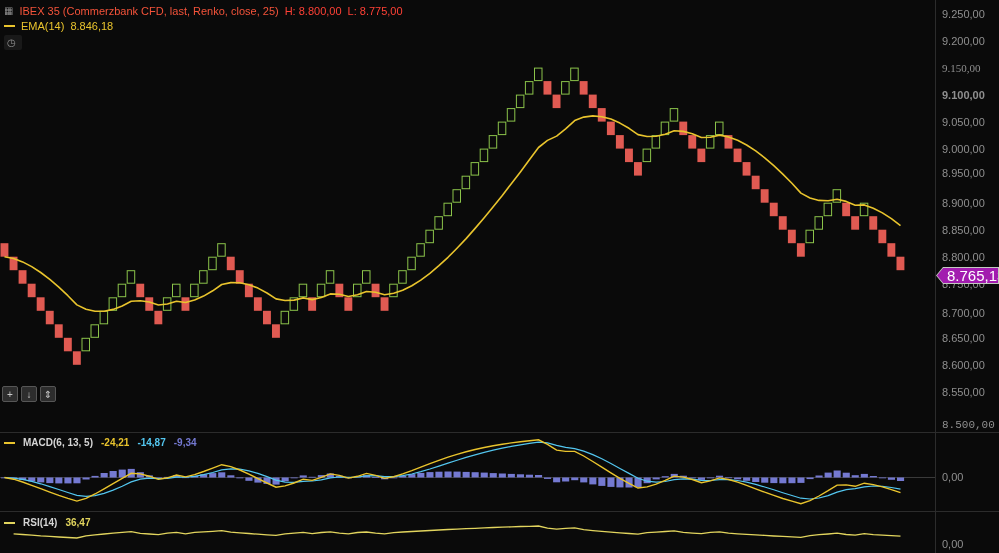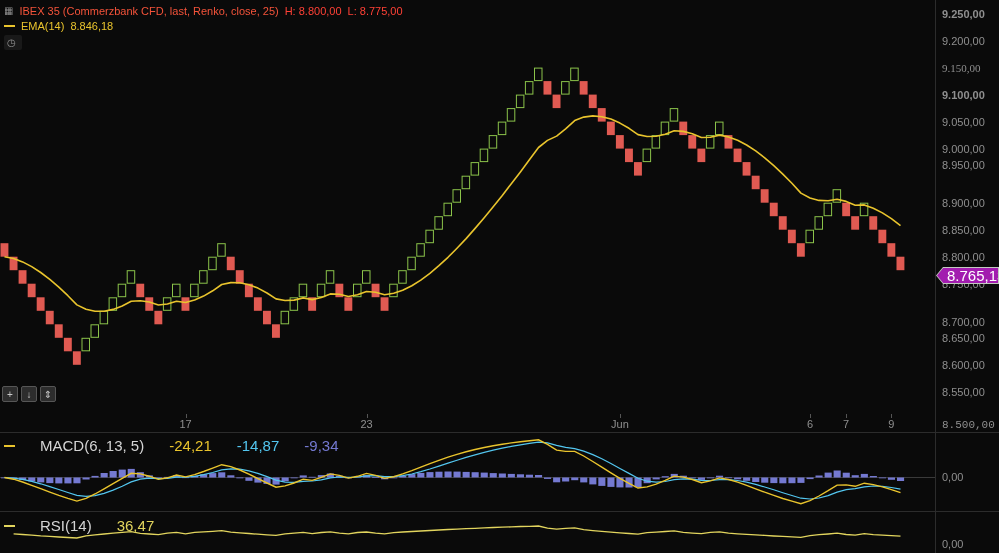--- a/index.html
+++ b/index.html
@@ -10,22 +10,22 @@
   .yaxis{position:absolute;left:935px;top:0;width:64px;height:553px;border-left:1px solid #2c2c2c;}
   .ylabel{position:absolute;left:6px;font-size:11px;color:#8f8f8f;white-space:nowrap;}
   .xaxis{position:absolute;left:0;top:414px;width:935px;height:18px;}
   .xlabel{position:absolute;top:4px;transform:translateX(-50%);font-size:11px;color:#8f8f8f;}
   .xtick{position:absolute;top:0;width:1px;height:4px;background:#555;}
   .legend{position:absolute;top:3px;left:4px;z-index:5;font-size:11px;}
   .lrow{display:flex;align-items:center;gap:6px;height:15px;white-space:nowrap;}
   .lrow .icon{font-size:10px;color:#8f8f8f;}
   .swatch{display:inline-block;width:11px;height:2px;background:#e9c42d;}
   .ts-row{background:#191919;border-radius:2px;padding:0 6px 0 3px;display:inline-flex;margin-top:2px;width:max-content;}
-  .sublegend{position:absolute;left:4px;z-index:5;font-size:15px;display:flex;gap:25px;align-items:center;
-             white-space:nowrap;color:#d5d5d5;}
+  .sublegend{position:absolute;left:4px;z-index:5;font-size:10px;display:flex;gap:8px;align-items:center;
+             white-space:nowrap;color:#d5d5d5;font-weight:bold;}
   .toolbar{position:absolute;left:2px;top:386px;z-index:6;display:flex;gap:3px;}
   .tbtn{width:16px;height:16px;padding:0;background:#2d2d2d;border:1px solid #565656;border-radius:2px;
         color:#c8c8c8;font-size:10px;line-height:13px;text-align:center;cursor:pointer;font-family:inherit;}
   .badge{position:absolute;left:0;width:63px;height:17px;z-index:4;background:#c2cabf;
          clip-path:polygon(7px 0,100% 0,100% 100%,7px 100%,0 50%);}
   .badge-in{position:absolute;left:1px;top:1px;right:1px;bottom:1px;background:#a21caf;
             clip-path:polygon(6.2px 0,100% 0,100% 100%,6.2px 100%,0 50%);
             display:flex;align-items:center;padding-left:10px;font-size:15px;color:#fff;}
 </style>
 </head>
@@ -241,51 +241,37 @@
       <polyline fill="none" stroke="#53c6ef" stroke-width="1.2" points="4.5,44.5 13.6,45.1 22.6,46.4 31.7,48.3 40.7,50.8 49.8,53.6 58.8,56.5 67.9,59.5 76.9,62.4 86.0,63.4 95.0,62.6 104.1,60.4 113.1,57.1 122.2,53.2 131.2,48.9 140.3,46.2 149.3,45.2 158.4,45.6 167.4,45.3 176.5,44.2 185.5,44.1 194.6,43.3 203.6,41.7 212.7,39.5 221.7,36.9 230.8,35.8 239.8,36.2 248.9,37.8 257.9,40.4 267.0,43.6 276.0,47.1 285.1,49.1 294.1,49.4 303.2,48.3 312.2,48.0 321.3,46.8 330.3,44.8 339.4,44.0 348.4,44.4 357.5,44.0 366.5,42.8 375.6,42.7 384.6,43.6 393.7,43.6 402.7,42.7 411.8,41.0 420.8,38.7 429.9,36.0 438.9,33.1 448.0,30.1 457.0,27.2 466.1,24.4 475.1,21.8 484.2,19.4 493.2,17.2 502.3,15.2 511.3,13.4 520.4,11.8 529.4,10.4 538.5,9.2 547.5,9.9 556.6,12.3 565.6,14.4 574.7,15.7 583.7,18.1 592.8,21.6 601.8,25.8 610.9,30.5 619.9,35.5 629.0,40.4 638.0,45.3 647.1,48.2 656.1,49.1 665.2,48.5 674.2,46.7 683.3,45.9 692.3,46.1 701.4,47.3 710.4,47.5 719.5,46.6 728.5,46.6 737.6,47.5 746.6,49.1 755.7,51.4 764.7,54.0 773.8,56.8 782.8,59.7 791.9,62.5 800.9,65.2 810.0,66.0 819.0,65.0 828.1,62.6 837.1,59.1 846.2,56.7 855.2,55.6 864.3,53.8 873.3,53.0 882.4,53.3 891.4,54.5 900.5,56.2"></polyline>
       <polyline fill="none" stroke="#e9c42d" stroke-width="1.4" points="4.5,44.5 13.6,46.2 22.6,49.0 31.7,52.3 40.7,55.7 49.8,59.1 58.8,62.4 67.9,65.4 76.9,68.1 86.0,65.3 95.0,61.0 104.1,55.9 113.1,50.6 122.2,45.3 131.2,40.3 140.3,40.9 149.3,43.2 158.4,46.4 167.4,44.8 176.5,42.0 185.5,43.9 194.6,41.6 203.6,38.5 212.7,35.1 221.7,31.7 230.8,33.6 239.8,37.0 248.9,41.1 257.9,45.6 267.0,50.0 276.0,54.2 285.1,52.9 294.1,50.0 303.2,46.2 312.2,47.4 321.3,44.4 330.3,40.9 339.4,42.4 348.4,45.1 357.5,43.3 366.5,40.4 375.6,42.4 384.6,45.4 393.7,43.7 402.7,40.9 411.8,37.6 420.8,34.1 429.9,30.6 438.9,27.3 448.0,24.2 457.0,21.4 466.1,18.8 475.1,16.5 484.2,14.5 493.2,12.8 502.3,11.2 511.3,9.9 520.4,8.7 529.4,7.7 538.5,6.8 547.5,11.3 556.6,17.2 565.6,18.4 574.7,18.4 583.7,23.0 592.8,28.5 601.8,34.2 610.9,39.9 619.9,45.4 629.0,50.4 638.0,55.0 647.1,53.9 656.1,51.1 665.2,47.3 674.2,43.1 683.3,44.1 692.3,46.5 701.4,49.7 710.4,47.9 719.5,44.9 728.5,46.5 737.6,49.2 746.6,52.4 755.7,55.8 764.7,59.2 773.8,62.4 782.8,65.5 791.9,68.2 800.9,70.7 810.0,67.6 819.0,63.0 828.1,57.7 837.1,52.1 846.2,51.9 855.2,53.3 864.3,50.2 873.3,51.6 882.4,53.9 891.4,56.7 900.5,59.7"></polyline>
     </svg>
   <svg id="rsiSvg" class="panel" style="top:513px" width="935" height="40">
       <polyline fill="none" stroke="#e2d55e" stroke-width="1.3" points="13.6,20.8 22.6,21.5 31.7,22.2 40.7,22.9 49.8,23.4 58.8,24.0 67.9,24.5 76.9,25.0 86.0,22.8 95.0,21.9 104.1,21.0 113.1,20.2 122.2,19.4 131.2,18.7 140.3,20.3 149.3,21.0 158.4,21.7 167.4,20.1 176.5,19.4 185.5,20.8 194.6,19.4 203.6,18.8 212.7,18.3 221.7,17.7 230.8,19.2 239.8,19.9 248.9,20.5 257.9,21.2 267.0,21.8 276.0,22.3 285.1,20.8 294.1,20.1 303.2,19.4 312.2,20.7 321.3,19.5 330.3,18.9 339.4,20.2 348.4,20.8 357.5,19.5 366.5,19.0 375.6,20.2 384.6,20.8 393.7,19.6 402.7,19.0 411.8,18.5 420.8,18.0 429.9,17.5 438.9,17.0 448.0,16.5 457.0,16.1 466.1,15.7 475.1,15.3 484.2,14.9 493.2,14.5 502.3,14.2 511.3,13.9 520.4,13.5 529.4,13.3 538.5,13.0 547.5,15.2 556.6,16.1 565.6,15.3 574.7,14.9 583.7,16.7 592.8,17.6 601.8,18.3 610.9,19.1 619.9,19.8 629.0,20.5 638.0,21.1 647.1,19.7 656.1,19.1 665.2,18.5 674.2,17.9 683.3,19.4 692.3,20.1 701.4,20.7 710.4,19.4 719.5,18.8 728.5,20.2 737.6,20.8 746.6,21.4 755.7,21.9 764.7,22.4 773.8,23.0 782.8,23.4 791.9,23.9 800.9,24.4 810.0,22.6 819.0,21.7 828.1,21.0 837.1,20.2 846.2,21.5 855.2,22.1 864.3,20.6 873.3,21.7 882.4,22.2 891.4,22.7 900.5,23.2"></polyline>
     </svg>
 
   <div class="hsep" style="top:432px"></div>
   <div class="hsep" style="top:511px"></div>
 
-  <div class="xaxis" id="xaxis">
-      <span class="xtick" style="left: 185.525px;"></span>
-      <span class="xlabel" style="left: 185.525px;">17</span>
-      <span class="xtick" style="left: 366.525px;"></span>
-      <span class="xlabel" style="left: 366.525px;">23</span>
-      <span class="xtick" style="left: 619.925px;"></span>
-      <span class="xlabel" style="left: 619.925px;">Jun</span>
-      <span class="xtick" style="left: 809.975px;"></span>
-      <span class="xlabel" style="left: 809.975px;">6</span>
-      <span class="xtick" style="left: 846.175px;"></span>
-      <span class="xlabel" style="left: 846.175px;">7</span>
-      <span class="xtick" style="left: 891.425px;"></span>
-      <span class="xlabel" style="left: 891.425px;">9</span>
-    </div>
 
   <div class="yaxis" id="yaxis">
     <div class="badge" id="priceBadge" style="top: 267.069px;">
       <div class="badge-in">8.765,13</div>
     </div>
-  <div class="ylabel" style="top: 7.51175px; font-weight: bold;">9.250,00</div>
+  <div class="ylabel" style="top: 7.51175px;">9.250,00</div>
       <div class="ylabel" style="top: 34.5352px;">9.200,00</div>
       <div class="ylabel" style="top: 61.5587px; font-family: Liberation Serif, serif;">9.150,00</div>
       <div class="ylabel" style="top: 88.5822px; font-weight: bold;">9.100,00</div>
       <div class="ylabel" style="top: 115.606px;">9.050,00</div>
       <div class="ylabel" style="top: 142.629px;">9.000,00</div>
-      <div class="ylabel" style="top: 159px;">8.950,00</div>
+      <div class="ylabel" style="top: 167px;">8.950,00</div>
       <div class="ylabel" style="top: 196.676px;">8.900,00</div>
       <div class="ylabel" style="top: 223.7px;">8.850,00</div>
       <div class="ylabel" style="top: 250.723px;">8.800,00</div>
       <div class="ylabel" style="top: 277.747px;">8.750,00</div>
-      <div class="ylabel" style="top: 316px;">8.700,00</div>
+      <div class="ylabel" style="top: 307px;">8.700,00</div>
       <div class="ylabel" style="top: 331.794px;">8.650,00</div>
       <div class="ylabel" style="top: 358.817px;">8.600,00</div>
       <div class="ylabel" style="top: 385.841px;">8.550,00</div>
       <div class="ylabel" style="top: 419px; font-family: Liberation Mono, monospace;">8.500,00</div>
       <div class="ylabel" style="top: 471.472px;">0,00</div>
       <div class="ylabel" style="top: 538.111px;">0,00</div>
     </div>
 
   <div class="legend">
     <div class="lrow">

